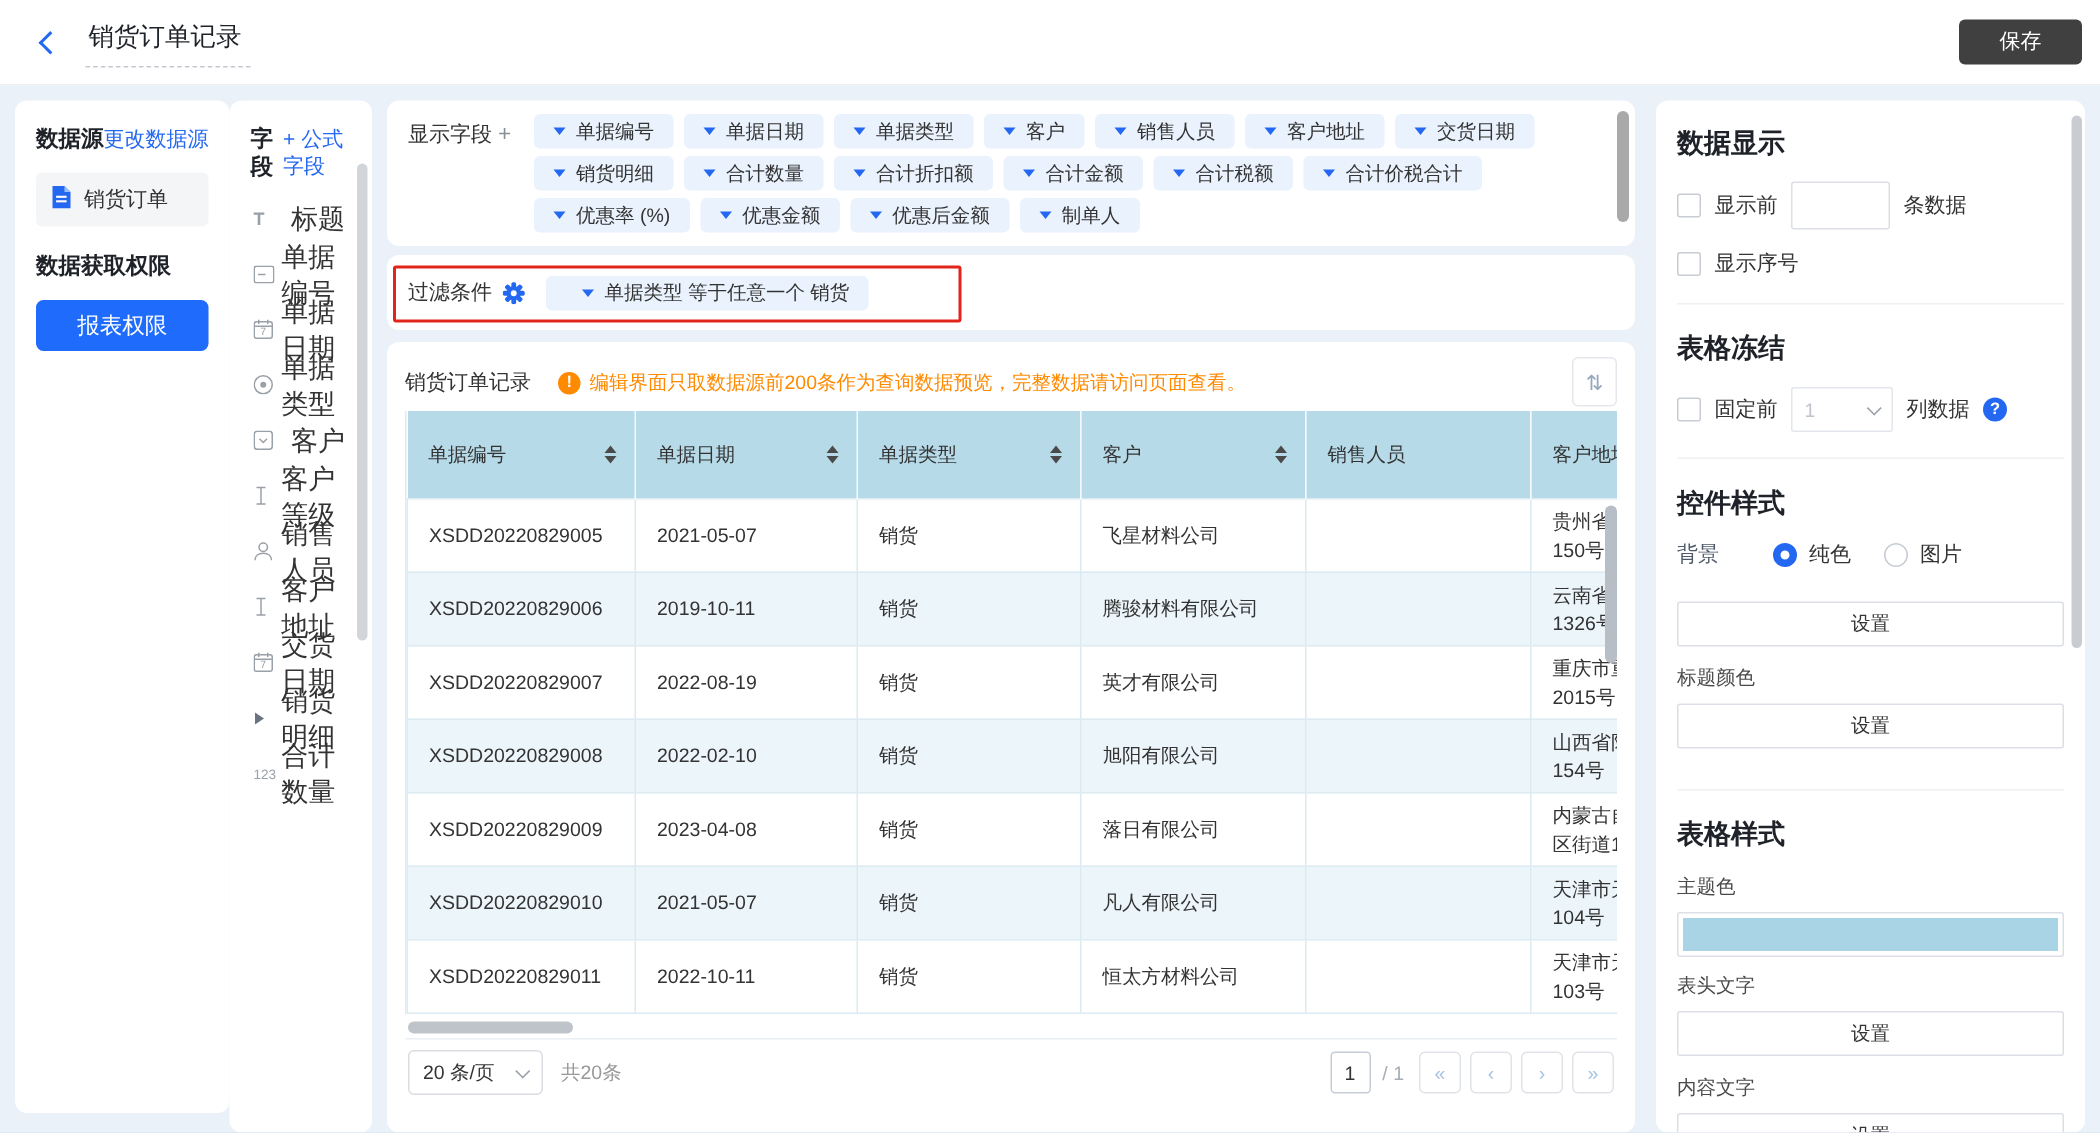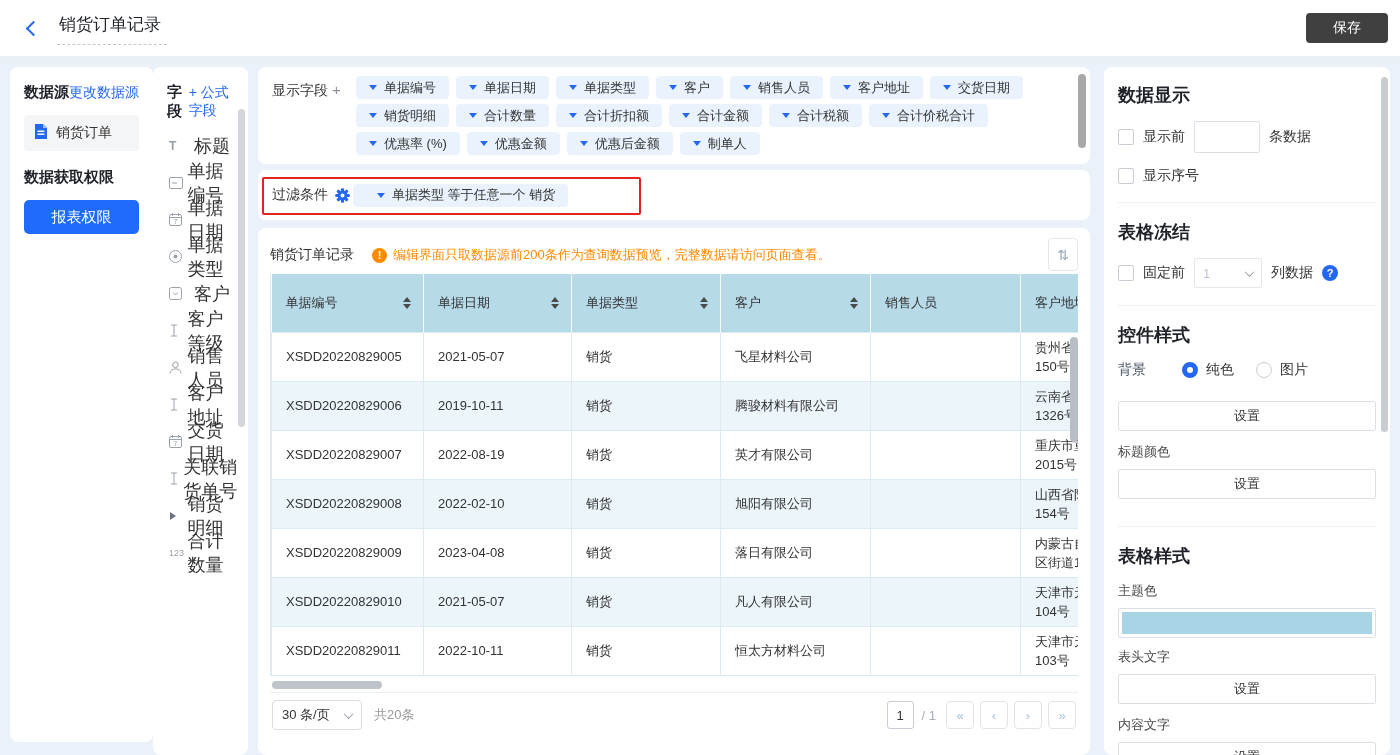--- a/index.html
+++ b/index.html
@@ -44,21 +44,21 @@
   .chips-plus { color:#8A8F99; margin-left:4px; font-size:15px; cursor:pointer; }
   #chips { display:flex; flex-wrap:wrap; gap:5px 7px; width:730px; }
   .chip { display:inline-flex; align-items:center; background:#E9F2FD; border-radius:4px; height:23px; padding:0 13px; font-size:13px; color:#333; cursor:pointer; white-space:nowrap; }
   .tri { width:0; height:0; border:4px solid transparent; border-top:5px solid #2468F2; margin-right:7px; margin-top:4px; }
   .chips-thumb { right:4px; top:7px; width:8px; height:74px; background:#A9A9A9; }
 
   
   .filter-card { margin-top:6px; height:50px; display:flex; align-items:center; padding:0 14px; position:relative; }
   .filter-label { font-size:14px; color:#333; font-weight:500; }
   .gear { margin-left:7px; cursor:pointer; display:inline-flex; }
-  .filter-chip { margin-left:3px;padding-left:24px; }
+  .filter-chip { margin-left:14px;padding-left:24px; }
   .red-box { position:absolute; left:4px; top:7px; width:379px; height:38px; border:2px solid #E2241B; border-radius:2px; pointer-events:none; z-index:4; }
 
   
   .table-card { margin-top:8px; height:527px; padding:8px 12px 0; position:relative; }
   .tc-head { display:flex; align-items:center; height:38px; position:relative; }
   .tc-title { font-size:14px; color:#333; font-weight:500; }
   .warn { display:flex; align-items:center; margin-left:18px; gap:6px; color:#FF8A00; font-size:13px; }
   .warn-ic { width:15px; height:15px; border-radius:50%; background:#FF8A00; color:#fff; font-size:11px; font-weight:bold; display:inline-flex; align-items:center; justify-content:center; flex:0 0 15px; }
   .warn-ic::before { content:"!"; }
   .order-btn { position:absolute; right:0; top:2px; width:30px; height:33px; border:1px solid #E4E7EB; border-radius:4px; background:#fff; color:#98A8BC; font-size:14px; cursor:pointer; }
@@ -213,28 +213,20 @@
           </div>
           <div class="field-item">
             <span class="f-icon">
               <svg width="13" height="13" viewBox="0 0 13 13">
                 <rect x="0.5" y="1.5" width="12" height="11" rx="1.5" fill="none" stroke="#9AA0A8"></rect>
                 <path d="M0.5 4.5h12M3.5 0v3M9.5 0v3" stroke="#9AA0A8"></path>
                 <text x="4.5" y="10.5" font-size="7" fill="#9AA0A8">7</text>
               </svg>
             </span>
             <span class="f-label">交货日期</span>
-          </div>
-          <div class="field-item">
-            <span class="f-icon">
-              <svg width="10" height="13" viewBox="0 0 10 13">
-                <path d="M2 1h6M5 1v11M2 12h6" stroke="#9AA0A8" fill="none"></path>
-              </svg>
-            </span>
-            <span class="f-label">关联销货单号</span>
           </div>
           <div class="field-item">
             <span class="f-icon">
               <svg width="8" height="10" viewBox="0 0 8 10">
                 <path d="M1 1l6 4-6 4z" fill="#6B7280"></path>
               </svg>
             </span>
             <span class="f-label">销货明细</span>
           </div>
           <div class="field-item">
@@ -504,21 +496,21 @@
         <div class="tbl-vthumb"></div>
       </div>
 
       <div class="hscroll">
         <div class="thumb"></div>
       </div>
 
       <div class="pager">
         <div class="pg-left">
           <div class="size-select">
-            <span>30 条/页</span>
+            <span>20 条/页</span>
             <i class="chev"></i>
           </div>
           <span class="total-txt">共20条</span>
         </div>
         <div class="pg-right">
           <span class="page-box">1</span>
           <span class="page-of">/ 1</span>
           <button class="nav-btn">«</button>
           <button class="nav-btn">‹</button>
           <button class="nav-btn">›</button>

